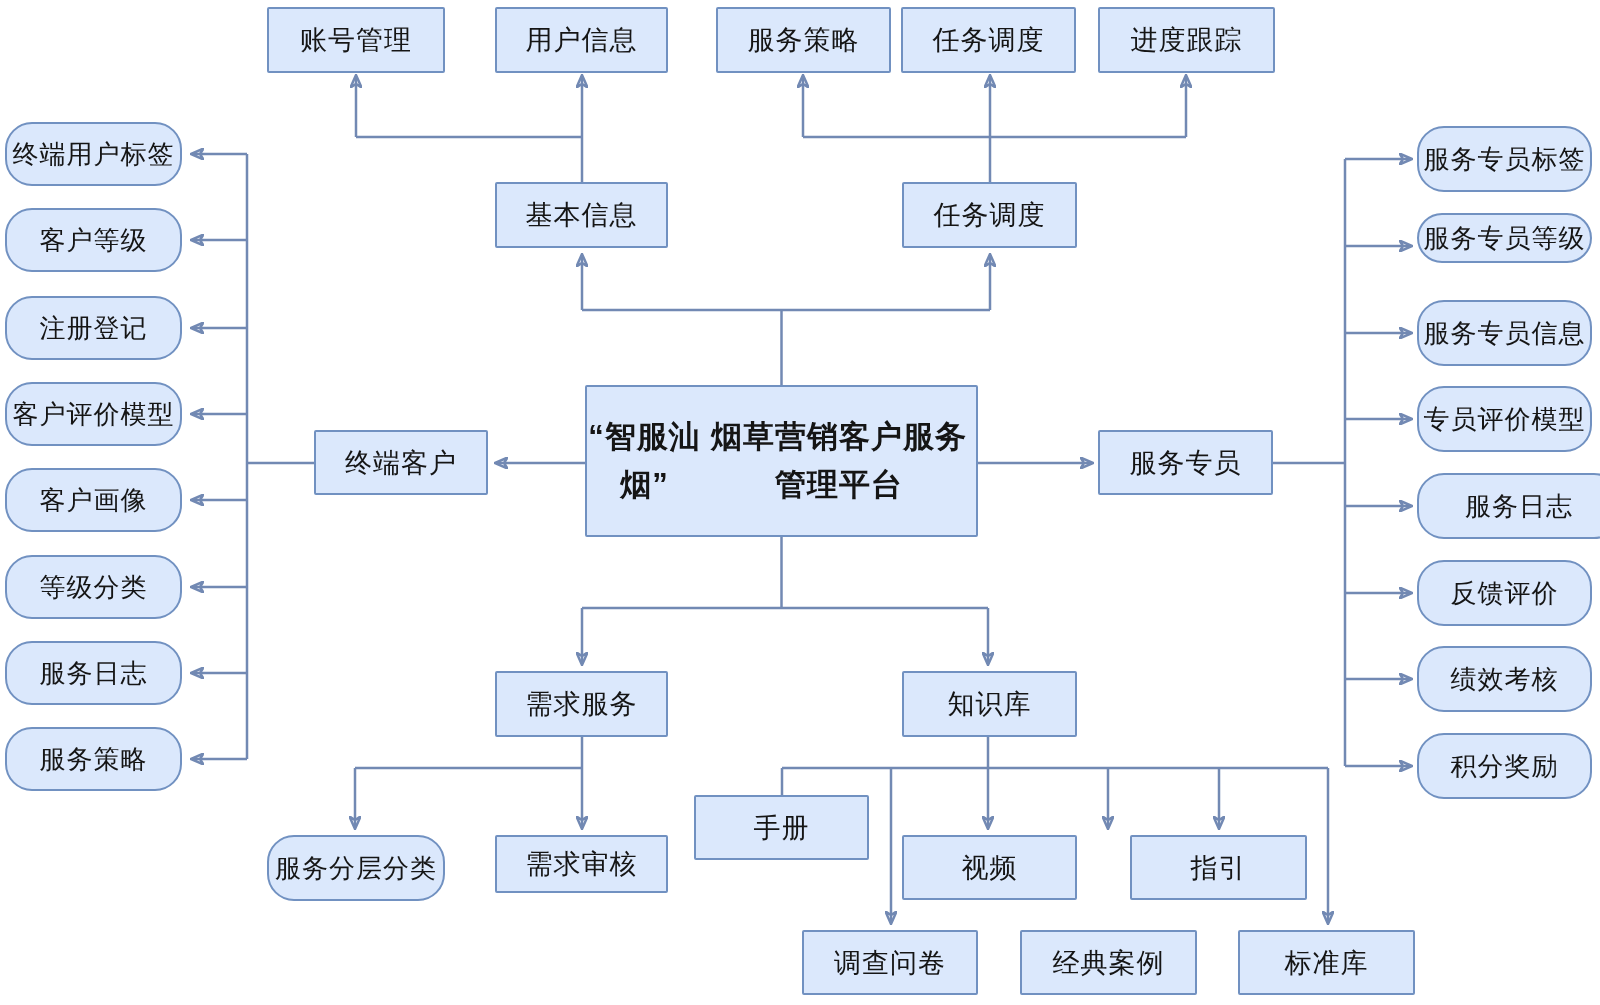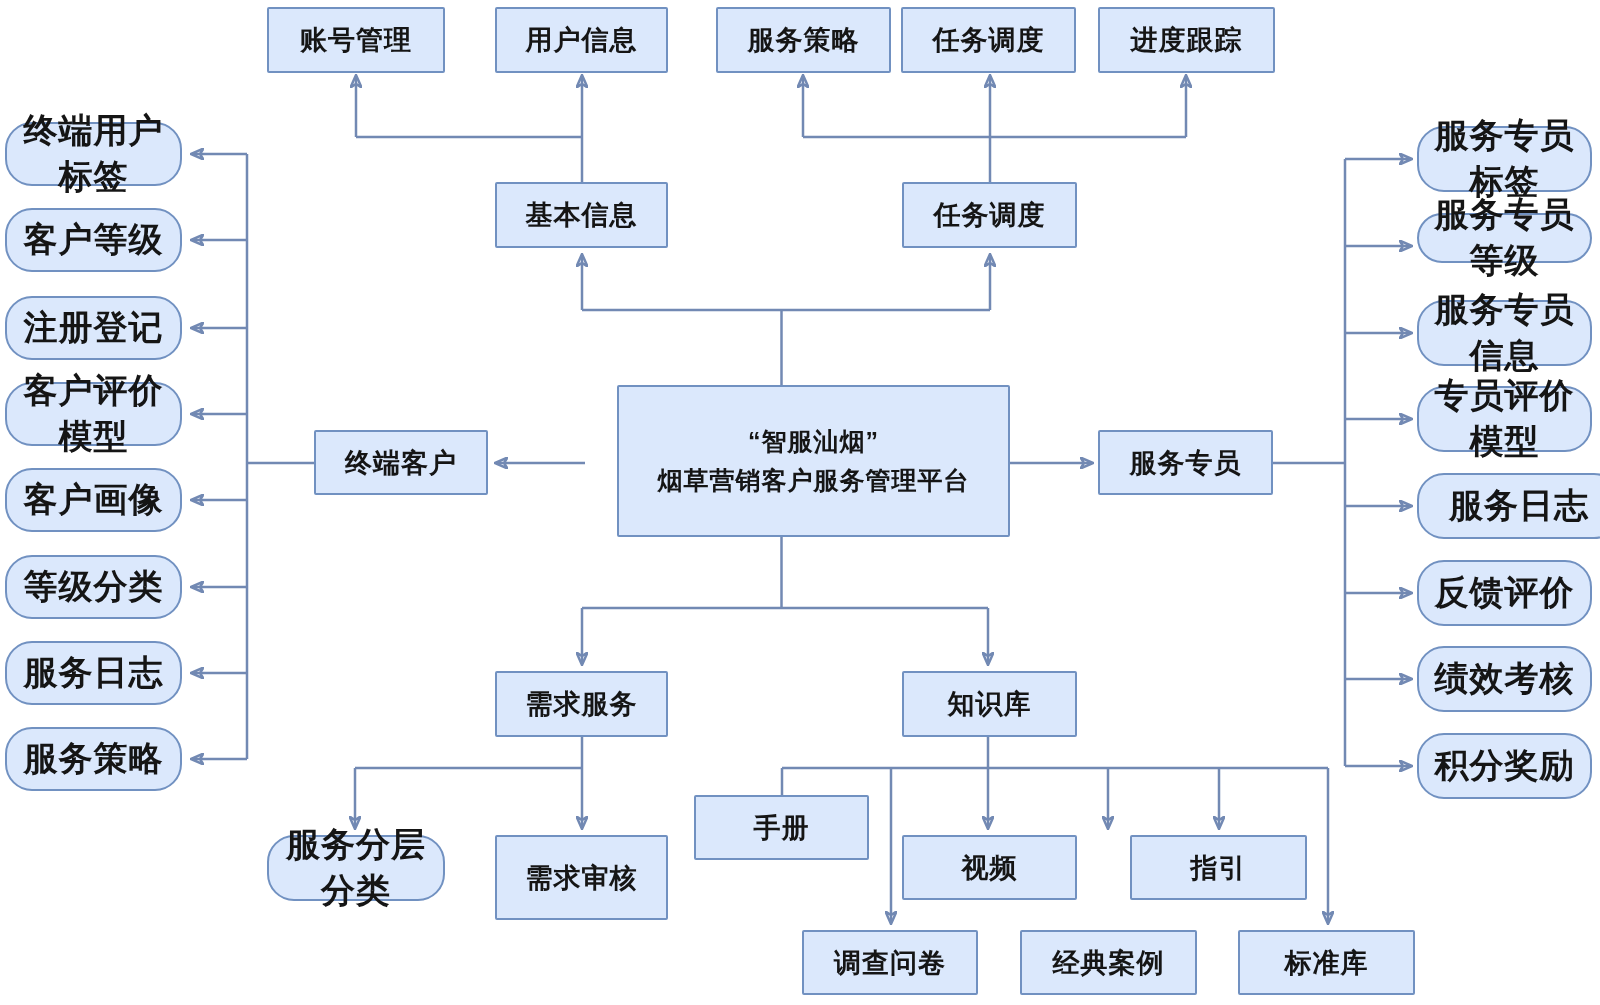--- a/index.html
+++ b/index.html
@@ -14,32 +14,31 @@
   .edges path{fill:none;stroke:#7289b3;stroke-width:2.5px;}
   .node{
     position:absolute;
     box-sizing:border-box;
     background:#dbe8fc;
     border:2px solid #7191c1;
     border-radius:2px;
     display:flex;align-items:center;justify-content:center;
     text-align:center;
     font-size:27px;
-    font-weight:700;
+    font-weight:400;
     color:#151515;
     letter-spacing:1px;
   }
-  .node.small{font-size:34px;border-radius:27px;}
+  .node.small{font-size:26px;border-radius:27px;}
   .node.center-node{
-    flex-direction:column;
-    font-size:25px;
+    flex-direction:row;
+    font-size:31px;
     font-weight:700;
     line-height:1.55;
     letter-spacing:1px;
-    margin-left:32px;
   }
 </style>
 </head>
 <body>
 
 <div class="canvas">
 
   <svg class="edges" viewBox="0 0 1600 1005">
     <defs>
       <marker id="arrow" viewBox="0 0 14 12" refX="12" refY="6" markerWidth="14" markerHeight="12" markerUnits="userSpaceOnUse" orient="auto">
@@ -156,21 +155,21 @@
   <div class="node small" style="left:1417px;top:386px;width:175px;height:66px">专员评价模型</div>
   <div class="node small" style="left:1417px;top:473px;width:204px;height:66px">服务日志</div>
   <div class="node small" style="left:1417px;top:560px;width:175px;height:66px">反馈评价</div>
   <div class="node small" style="left:1417px;top:646px;width:175px;height:66px">绩效考核</div>
   <div class="node small" style="left:1417px;top:733px;width:175px;height:66px">积分奖励</div>
 
   <div class="node" style="left:495px;top:671px;width:173px;height:66px">需求服务</div>
   <div class="node" style="left:902px;top:671px;width:175px;height:66px">知识库</div>
 
   <div class="node small" style="left:267px;top:835px;width:178px;height:66px">服务分层分类</div>
-  <div class="node" style="left:495px;top:835px;width:173px;height:85px">需求审核</div>
+  <div class="node" style="left:495px;top:835px;width:173px;height:58px">需求审核</div>
   <div class="node" style="left:694px;top:795px;width:175px;height:65px">手册</div>
   <div class="node" style="left:1130px;top:835px;width:177px;height:65px">指引</div>
   <div class="node" style="left:902px;top:835px;width:175px;height:65px">视频</div>
 
   <div class="node" style="left:802px;top:930px;width:176px;height:65px">调查问卷</div>
   <div class="node" style="left:1020px;top:930px;width:177px;height:65px">经典案例</div>
   <div class="node" style="left:1238px;top:930px;width:177px;height:65px">标准库</div>
 
 </div>
 

